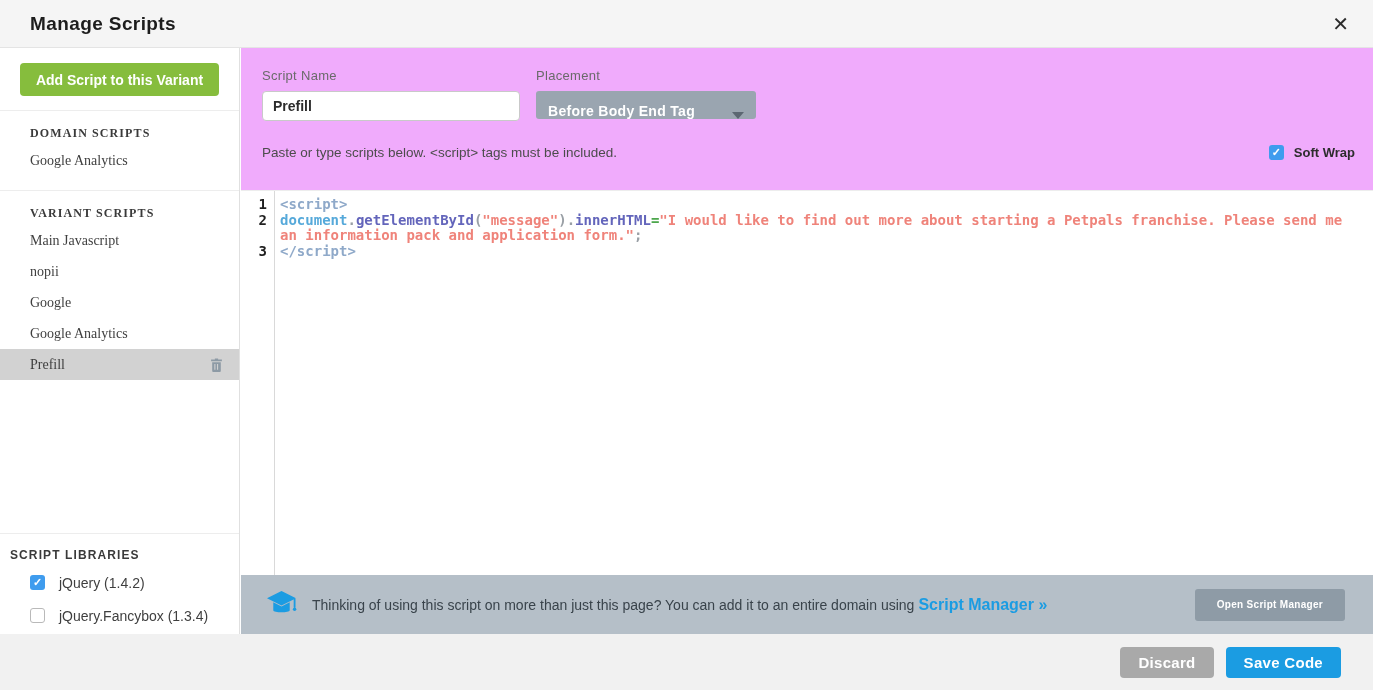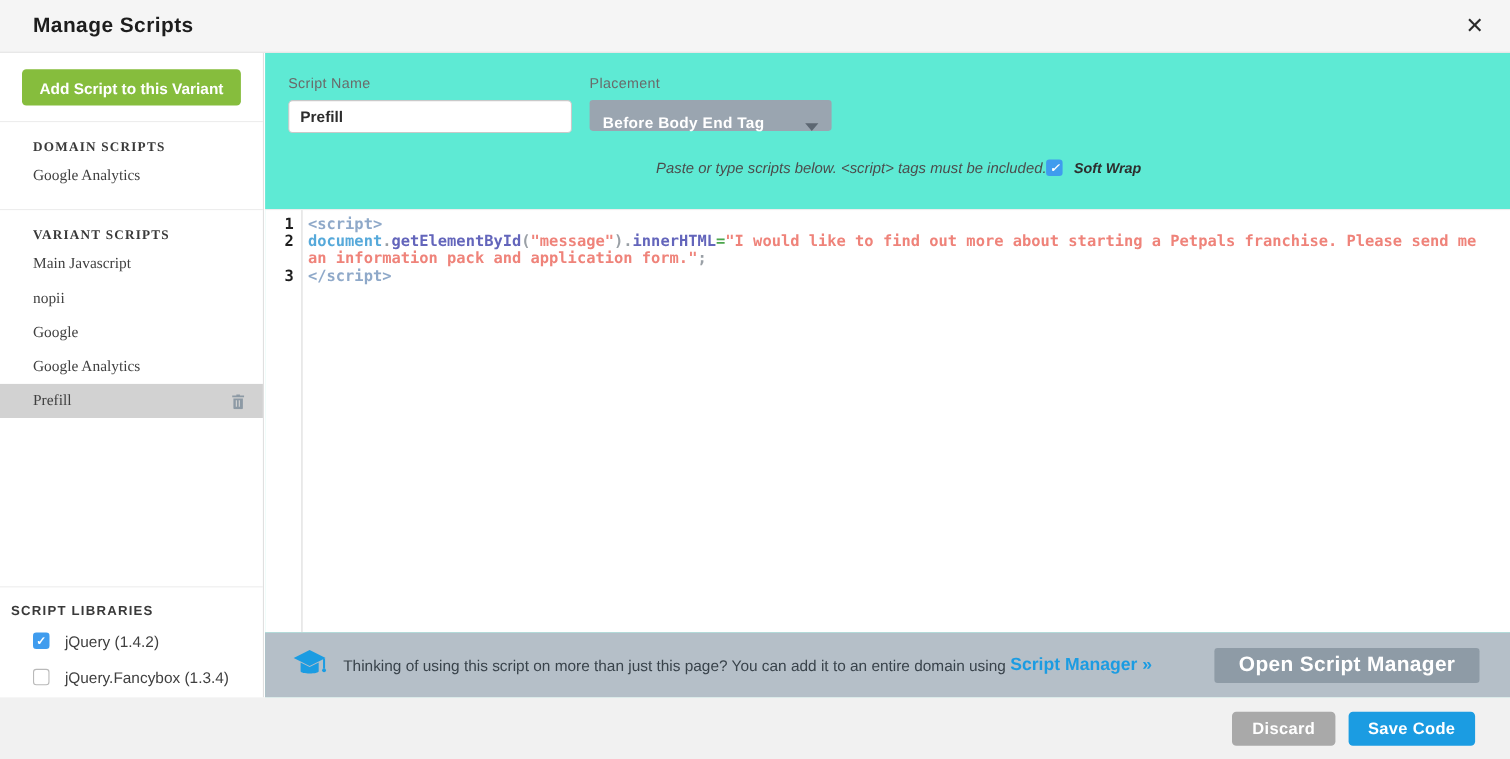--- a/index.html
+++ b/index.html
@@ -30,34 +30,34 @@
   .sb-libs { position:absolute; top:485px; left:0; right:0; border-top:1px solid #ededed; }
   .sb-libs .sb-header { padding-left:10px; margin-top:12px; }
   .lib-row { display:flex; align-items:center; height:33px; padding-left:30px; cursor:pointer; }
   .lib-row .lib-label { font-size:14px; color:#3f3f3f; margin-left:14px; }
 
   .cb { width:15px; height:15px; border-radius:3px; display:inline-flex; align-items:center;
         justify-content:center; flex:0 0 auto; cursor:pointer; }
   .cb.checked { background:#3f9cee; color:#fff; font-size:11px; font-weight:bold; }
   .cb.unchecked { background:#fff; border:1px solid #b9b9b9; }
 
-  .main { position:absolute; left:241px; top:48px; right:0; bottom:56px; background:#5eead4; }
+  .main { position:absolute; left:241px; top:48px; right:0; bottom:56px; background:#f0abfc; }
   .form-row { display:flex; padding:20px 0 0 21px; }
   .field-label { font-size:13px; color:#6a6a6a; margin-bottom:8px; letter-spacing:.3px; }
   .name-input { width:258px; height:30px; border:1px solid #c9c9c9; border-radius:4px;
                 font-family:"Liberation Sans",sans-serif; font-size:14px; font-weight:bold;
                 color:#2c2c2c; padding:0 10px; outline:none; }
   .field-2 { margin-left:16px; }
   .dropdown { width:220px; height:28px; margin-top:2px; background:#9aa5b0; border-radius:3px;
               display:flex; align-items:flex-end; padding:0 12px; cursor:pointer; }
   .dropdown-value { color:#fff; font-weight:bold; font-size:14px; flex:1; letter-spacing:.3px; }
   .dropdown-caret { width:0; height:0; border-left:6px solid transparent;
                     border-right:6px solid transparent; border-top:7px solid #5c6772; }
-  .hint-row { display:flex; justify-content:center; align-items:center;
-              padding:24px 1px 0 21px;font-style:italic; }
+  .hint-row { display:flex; justify-content:space-between; align-items:center;
+              padding:24px 18px 0 21px; }
   .hint-text { font-size:13.5px; color:#4c4c4c; }
   .softwrap { display:flex; align-items:center; gap:10px; }
   .softwrap-label { font-size:13px; font-weight:bold; color:#2d2d2d; }
 
   .editor { position:absolute; top:142px; left:0; right:0; bottom:59px; border-top:1px solid #ededed;
             background:#fff; overflow:hidden; padding-top:6px; cursor:text; }
   .editor::before { content:""; position:absolute; left:33px; top:0; bottom:0; width:1px;
                     background:#d9d9d9; }
   .code-line { display:flex; font-family:"DejaVu Sans Mono", monospace; font-weight:bold;
                font-size:14px; line-height:15.5px; }
@@ -70,21 +70,21 @@
   .tok-str { color:#ef837a; }
   .tok-op { color:#4ca64c; }
   .tok-punct { color:#9aa0a6; }
 
   .banner { position:absolute; left:0; right:0; bottom:0; height:59px; background:#b5bfc8;
             display:flex; align-items:center; padding:0 28px 0 25px; }
   .cap-icon { margin-right:15px; flex:0 0 auto; display:inline-flex; }
   .banner-text { font-size:14px; color:#39434b; }
   .banner-link { color:#1b9ce2; font-weight:bold; text-decoration:none; cursor:pointer; margin-left:4px; }
   .osm-btn { margin-left:auto; background:#8e9ba6; border:none; border-radius:3px; color:#fff;
-             font-weight:bold; font-size:19px; height:32px; padding:0 22px; cursor:pointer;
+             font-weight:bold; font-size:10px; height:32px; padding:0 22px; cursor:pointer;
              font-family:"Liberation Sans",sans-serif; letter-spacing:.3px;text-align:right; }
 
   .footer { position:absolute; left:0; right:0; bottom:0; height:56px; background:#f1f1f1;
             display:flex; align-items:center; justify-content:flex-end; gap:12px;
             padding-right:32px; z-index:4; }
   .footer button { height:31px; border:none; border-radius:4px; color:#fff; font-weight:bold;
                    font-size:15px; padding:0 18px; cursor:pointer; letter-spacing:.3px;
                    font-family:"Liberation Sans",sans-serif; }
   .discard-btn { background:#a9a9a9; }
   .save-btn { background:#1b9ce2; }

